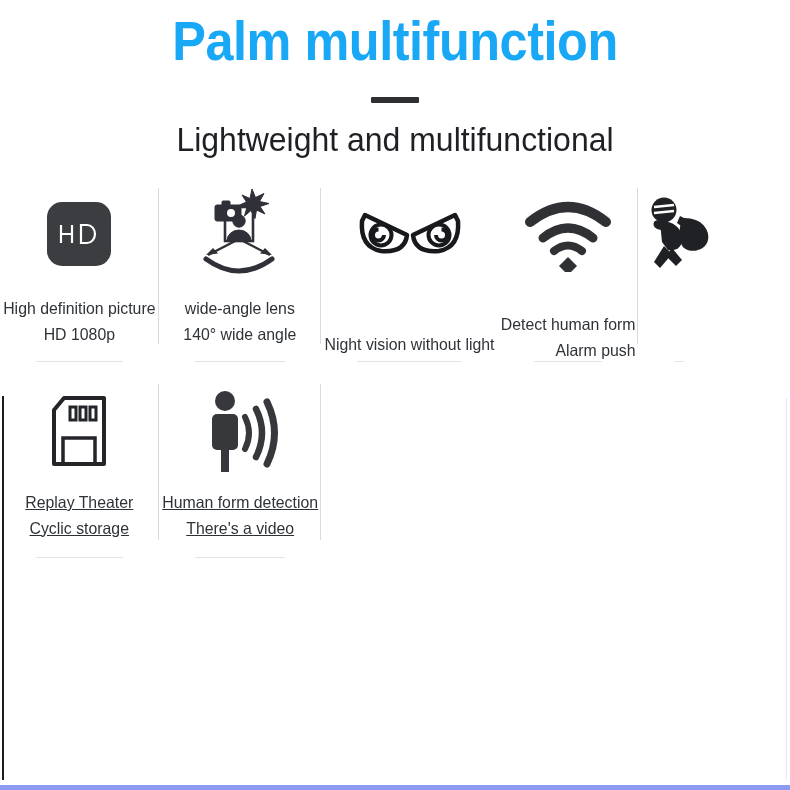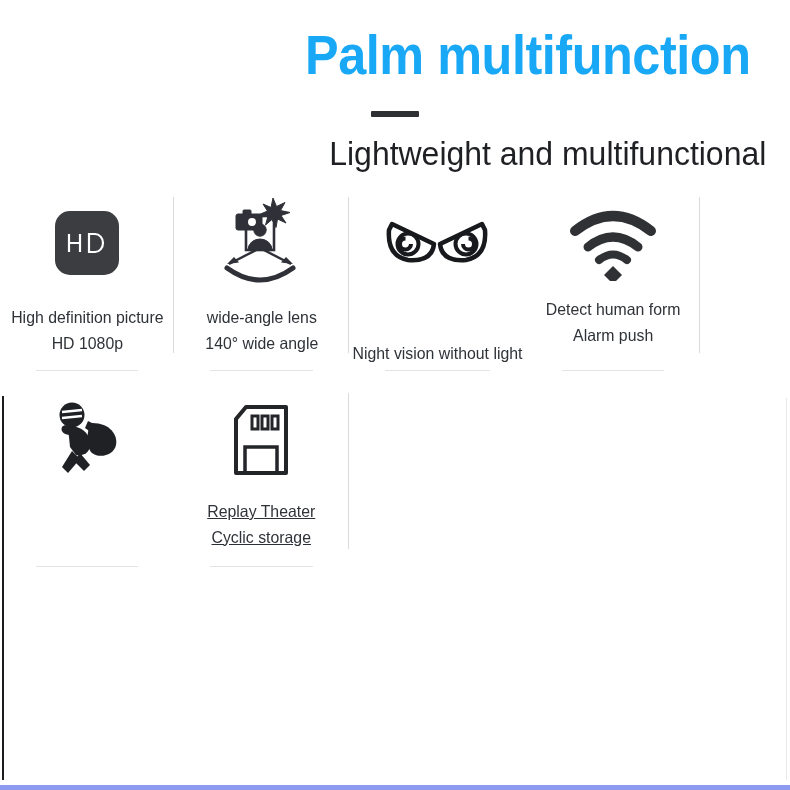--- a/index.html
+++ b/index.html
@@ -11,22 +11,22 @@
     width: 790px;
     height: 790px;
     overflow: hidden;
     font-family: "Liberation Sans", sans-serif;
     color: #2b2f36;
     position: relative;
   }
 
   
   .header {
-    text-align: right;
-    padding-top: 26px;
+    text-align: center;
+    padding-top: 12px;
   }
   .title {
     font-size: 56px;
     font-weight: bold;
     line-height: 1.05;
     letter-spacing: -0.5px;
     transform: scaleX(0.90);
     transform-origin: center;
     margin: 0;
     white-space: nowrap;
@@ -45,25 +45,25 @@
     margin: 18px 0 0 0;
     transform: scaleX(0.94);
     transform-origin: center;
     color: #1f2024;
     white-space: nowrap;
   }
 
   
   .grid {
     position: absolute;
-    top: 183px;
+    top: 174px;
     left: 0;
     width: 700px;
     display: grid;
-    grid-template-columns: repeat(4, 1fr);
+    grid-template-columns: repeat(5, 1fr);
   }
   .cell {
     position: relative;
     height: 196px;
     box-sizing: border-box;
     display: flex;
     flex-direction: column;
     align-items: center;
     justify-content: flex-start;
   }
@@ -103,21 +103,21 @@
     color: #2f3338;
     transform: scaleX(0.96);
     display: block;
     white-space: nowrap;
   }
 
   
   .row-1 .icon-wrap { height: 108px; margin-top: 6px; }
   .row-1 .labels { margin-top: 8px; }
   .row-2 .icon-wrap { height: 96px; margin-top: 14px; }
-  .row-2 .labels { margin-top: 4px; }
+  .row-2 .labels { margin-top: 28px; text-align: right; }
   .row-3 .icon-wrap { height: 96px; margin-top: 14px; }
   .row-3 .labels { margin-top: 10px; text-decoration: underline; }
   
   .cell.single .labels { margin-top: 44px; }
 
   
   .edge-left {
     position: absolute;
     left: 2px;
     top: 396px;
@@ -298,19 +298,40 @@
         <rect x="17" y="44" width="32" height="26" fill="none" stroke="#232528" stroke-width="3.5"></rect>
       </svg>
     </div>
     <div class="labels">
       <span class="l1">Replay Theater</span>
       <span class="l2">Cyclic storage</span>
     </div>
     <div class="hrule"></div>
   </div>
 
+  <div class="cell col-2 row-3">
+    <div class="icon-wrap">
+      <svg width="86" height="86" viewBox="0 0 86 86">
+        <g fill="#36383c">
+          <circle cx="28" cy="12" r="10"></circle>
+          <rect x="15" y="25" width="26" height="36" rx="5"></rect>
+          <rect x="24" y="59" width="8" height="24"></rect>
+        </g>
+        <g fill="none" stroke="#36383c" stroke-linecap="round">
+          <path d="M48 28 Q56 44 48 60" stroke-width="6"></path>
+          <path d="M59 20 Q71 44 59 68" stroke-width="6.5"></path>
+          <path d="M70 13 Q85 44 70 75" stroke-width="7"></path>
+        </g>
+      </svg>
+    </div>
+    <div class="labels">
+      <span class="l1">Human form detection</span>
+      <span class="l2">There's a video</span>
+    </div>
+    <div class="hrule"></div>
+  </div>
 
 
 </div>
 
 <div class="edge-left"></div>
 <div class="edge-right"></div>
 <div class="edge-bottom" style="background: rgb(140, 155, 240);"></div>
 
 </body></html>

